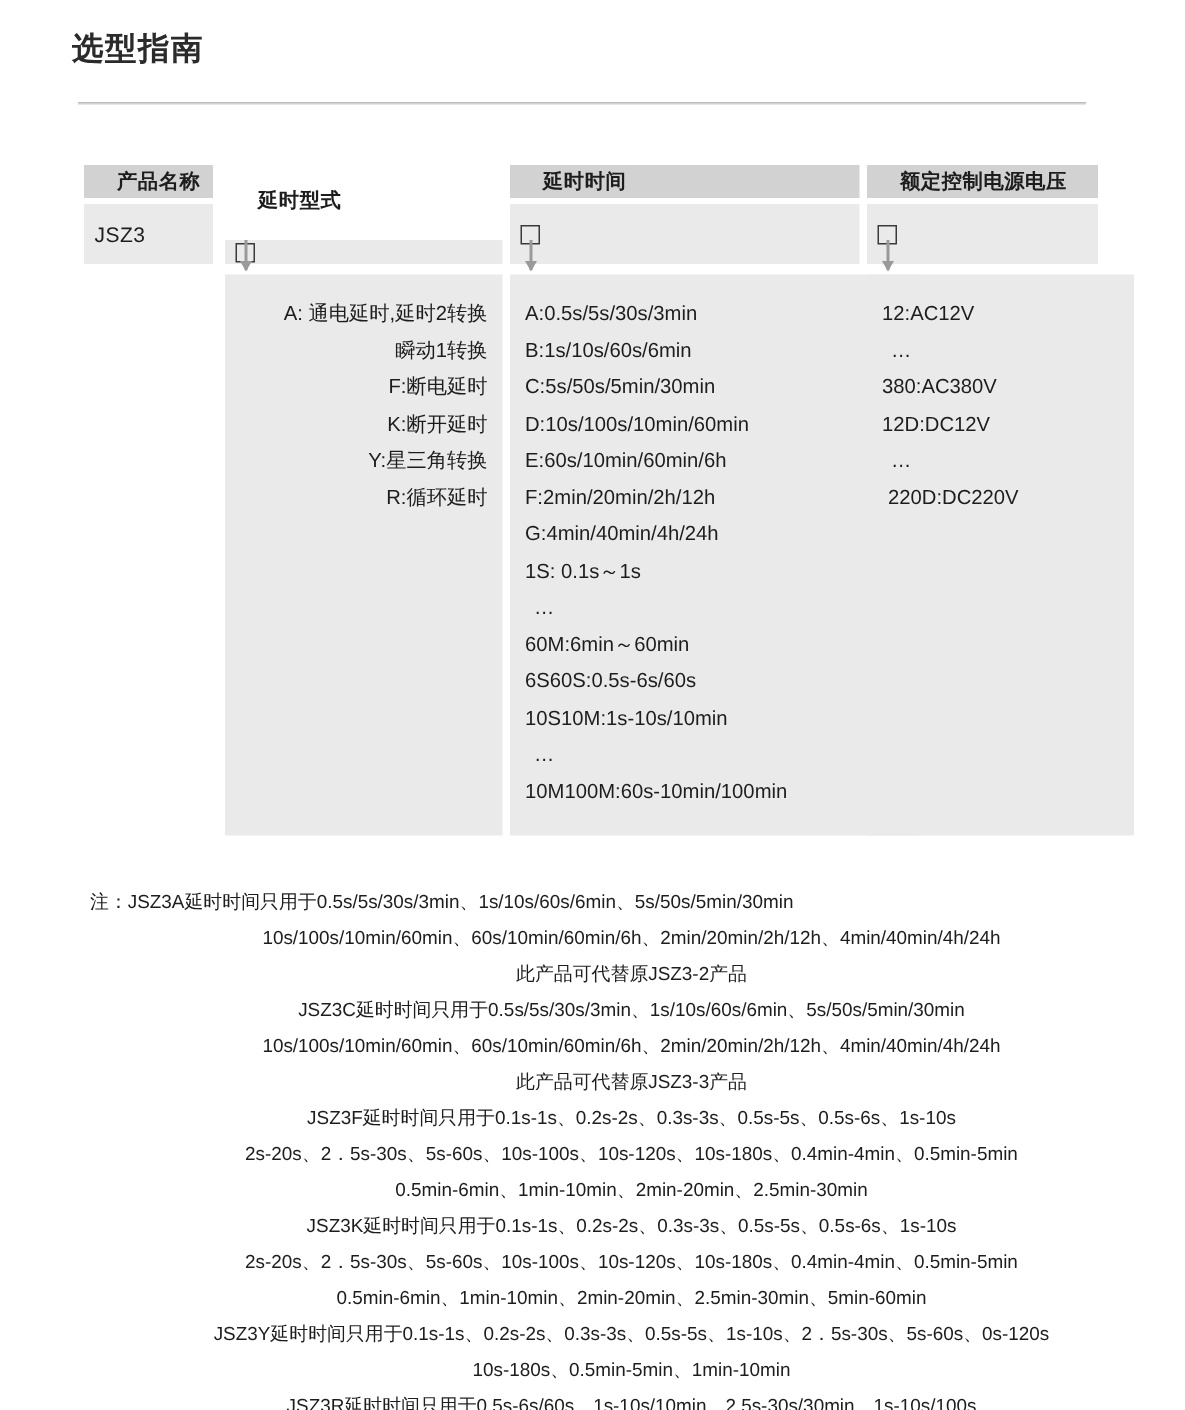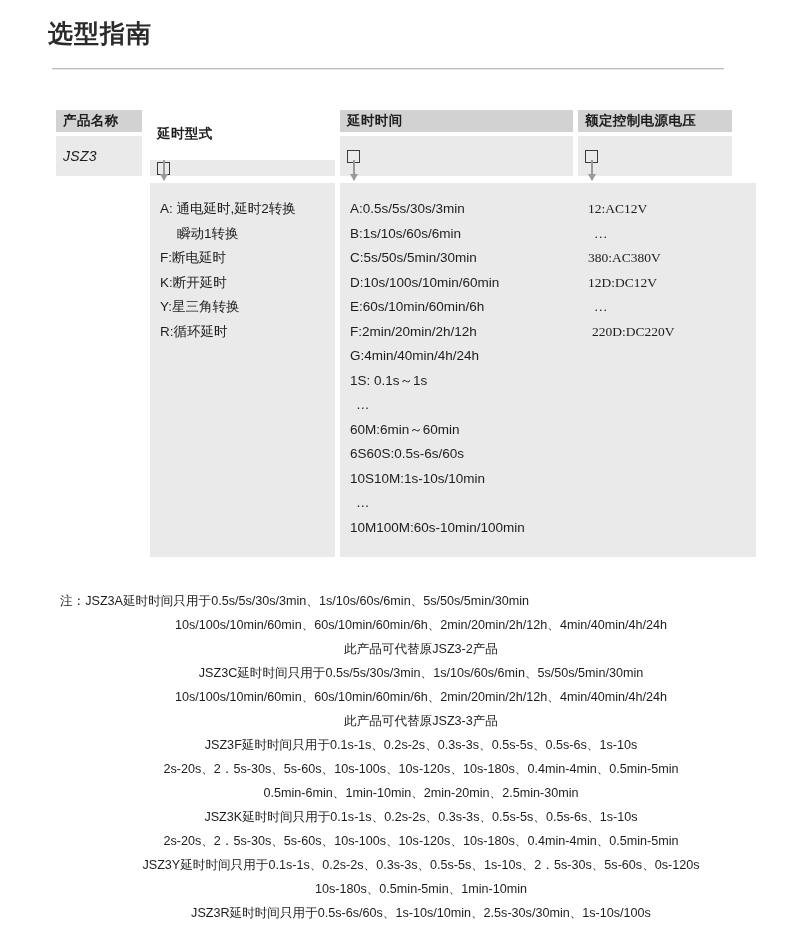--- a/index.html
+++ b/index.html
@@ -20,21 +20,21 @@
     position: relative;
     width: 790px;
     height: 940px;
   }
 
   
   .page-title {
     position: absolute;
     left: 48px;
     top: 16px;
-    font-size: 25px;
+    font-size: 21px;
     font-weight: bold;
     letter-spacing: 1px;
     color: #2b2b2b;
     line-height: 34px;
   }
 
   .title-divider {
     position: absolute;
     left: 52px;
     top: 68px;
@@ -51,34 +51,34 @@
     top: 110px;
     width: 676px;
   }
 
   .table-row {
     display: flex;
     align-items: stretch;
   }
 
   .header-row { height: 22px; margin-bottom: 4px; }
-  .code-row   { height: 40px; font-style: italic; }
+  .code-row   { height: 40px; }
 
   .cell {
     box-sizing: border-box;
     display: flex;
     align-items: center;
     font-size: 13.5px;
   }
 
   .header-row .cell {
     background: #d2d2d2;
     color: #1d1d1d;
     font-weight: bold;
-    padding-left: 7px;
+    padding-left: 22px;
     letter-spacing: 0.4px;
   }
 
   .code-row .cell {
     background: #eaeaea;
     color: #1d1d1d;
     padding-left: 7px;
   }
 
   .col-1 { width: 86px; }
@@ -127,23 +127,23 @@
     position: absolute;
     background: #eaeaea;
     box-sizing: border-box;
     padding: 14px 10px 10px 10px;
     font-size: 13.5px;
     line-height: 24.5px;
     color: #1d1d1d;
     top: 183px;
     height: 374px;
   }
-  .panel-2 { left: 150px; width: 185px; }
+  .panel-2 { left: 150px; width: 185px; text-align: right; }
   .panel-3 { left: 340px; width: 273px; }
-  .panel-4 { left: 578px; width: 178px; font-family: Liberation Serif, serif; }
+  .panel-4 { left: 578px; width: 178px; }
 
   .detail-line { white-space: pre; }
   .detail-line.indent { padding-left: 17px; }
   .detail-line.dots { letter-spacing: 2px; padding-left: 6px; }
   .detail-line.pad1 { padding-left: 4px; }
 
   
   .notes {
     position: absolute;
     left: 60px;
@@ -240,19 +240,20 @@
     <div class="note-line hang">10s/100s/10min/60min、60s/10min/60min/6h、2min/20min/2h/12h、4min/40min/4h/24h</div>
     <div class="note-line hang">此产品可代替原JSZ3-2产品</div>
     <div class="note-line hang">JSZ3C延时时间只用于0.5s/5s/30s/3min、1s/10s/60s/6min、5s/50s/5min/30min</div>
     <div class="note-line hang">10s/100s/10min/60min、60s/10min/60min/6h、2min/20min/2h/12h、4min/40min/4h/24h</div>
     <div class="note-line hang">此产品可代替原JSZ3-3产品</div>
     <div class="note-line hang">JSZ3F延时时间只用于0.1s-1s、0.2s-2s、0.3s-3s、0.5s-5s、0.5s-6s、1s-10s</div>
     <div class="note-line hang">2s-20s、2．5s-30s、5s-60s、10s-100s、10s-120s、10s-180s、0.4min-4min、0.5min-5min</div>
     <div class="note-line hang">0.5min-6min、1min-10min、2min-20min、2.5min-30min</div>
     <div class="note-line hang">JSZ3K延时时间只用于0.1s-1s、0.2s-2s、0.3s-3s、0.5s-5s、0.5s-6s、1s-10s</div>
     <div class="note-line hang">2s-20s、2．5s-30s、5s-60s、10s-100s、10s-120s、10s-180s、0.4min-4min、0.5min-5min</div>
+    <div class="note-line hang">0.5min-6min、1min-10min、2min-20min、2.5min-30min、5min-60min</div>
     <div class="note-line hang">JSZ3Y延时时间只用于0.1s-1s、0.2s-2s、0.3s-3s、0.5s-5s、1s-10s、2．5s-30s、5s-60s、0s-120s</div>
     <div class="note-line hang">10s-180s、0.5min-5min、1min-10min</div>
     <div class="note-line hang">JSZ3R延时时间只用于0.5s-6s/60s、1s-10s/10min、2.5s-30s/30min、1s-10s/100s</div>
 
   </div>
 
 </div>
 
 </body></html>

